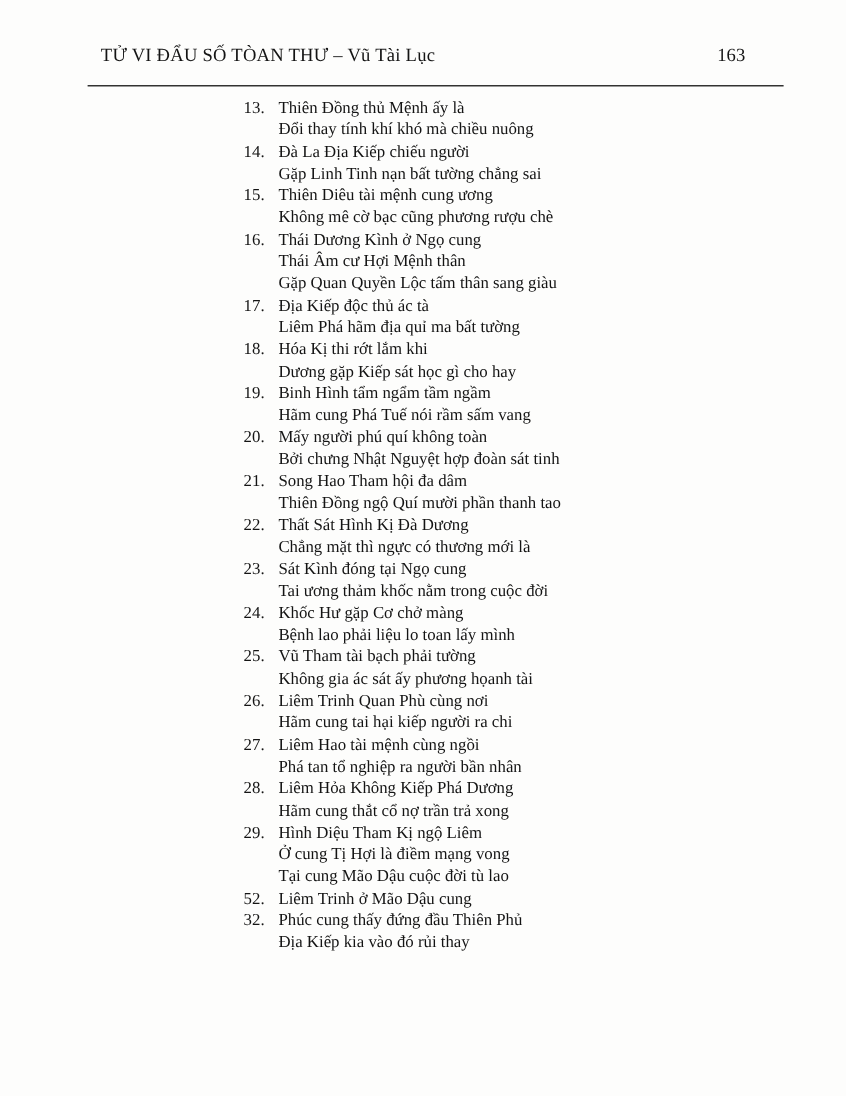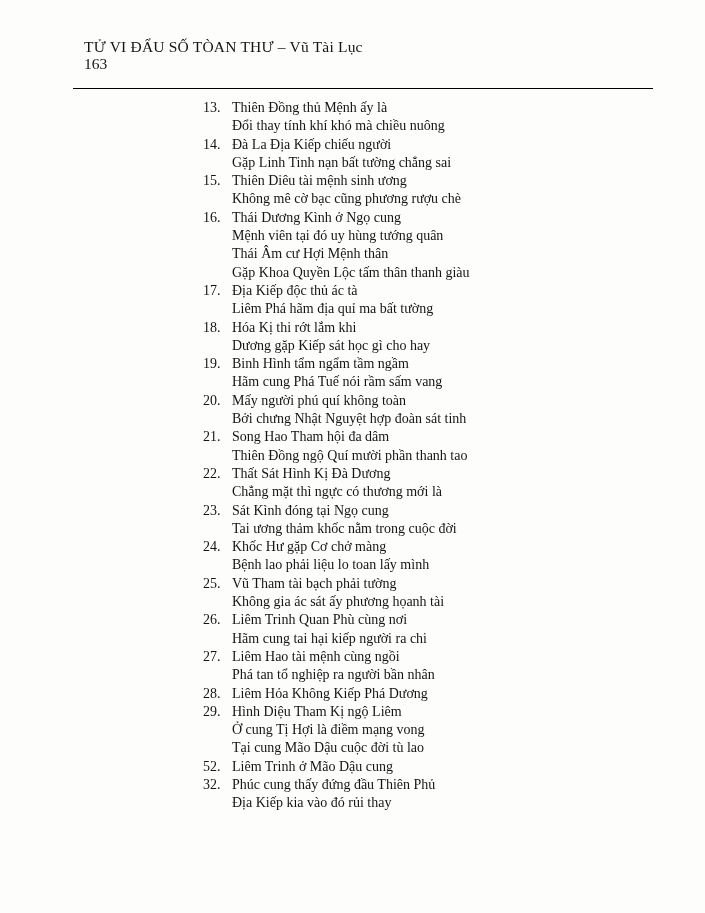--- a/index.html
+++ b/index.html
@@ -13,21 +13,20 @@
   .page { position: relative; width: 705px; height: 913px; }
 
   .header-row {
     display: flex;
     justify-content: space-between;
     align-items: baseline;
     margin: 38px 84px 16px 84px;
     font-size: 15.5px;
     line-height: 17px;
     white-space: nowrap;
-    flex-direction: column;
   }
   .header-title { letter-spacing: 0.2px; }
   .header-rule {
     margin: 15px 0 0 73px;
     width: 580px;
     height: 0;
     border-top: 1.8px solid #000;
   }
 
   .verse-list {
@@ -55,28 +54,27 @@
   <div class="verse-list">
       <div class="verse-item">
         <div class="line"><span class="num">13.</span><span>Thiên Đồng thủ Mệnh ấy là</span></div>
         <div class="line cont"><span>Đổi thay tính khí khó mà chiều nuông</span></div>
       </div>
       <div class="verse-item">
         <div class="line"><span class="num">14.</span><span>Đà La Địa Kiếp chiếu người</span></div>
         <div class="line cont"><span>Gặp Linh Tinh nạn bất tường chẳng sai</span></div>
       </div>
       <div class="verse-item">
-        <div class="line"><span class="num">15.</span><span>Thiên Diêu tài mệnh sinh ương</span></div>
+        <div class="line"><span class="num">15.</span><span>Thiên Diêu tài mệnh cung ương</span></div>
         <div class="line cont"><span>Không mê cờ bạc cũng phương rượu chè</span></div>
       </div>
       <div class="verse-item">
         <div class="line"><span class="num">16.</span><span>Thái Dương Kình ở Ngọ cung</span></div>
-        <div class="line cont"><span>Mệnh viên tại đó uy hùng tướng quân</span></div>
         <div class="line cont"><span>Thái Âm cư Hợi Mệnh thân</span></div>
-        <div class="line cont"><span>Gặp Khoa Quyền Lộc tấm thân thanh giàu</span></div>
+        <div class="line cont"><span>Gặp Quan Quyền Lộc tấm thân sang giàu</span></div>
       </div>
       <div class="verse-item">
         <div class="line"><span class="num">17.</span><span>Địa Kiếp độc thủ ác tà</span></div>
         <div class="line cont"><span>Liêm Phá hãm địa quỉ ma bất tường</span></div>
       </div>
       <div class="verse-item">
         <div class="line"><span class="num">18.</span><span>Hóa Kị thi rớt lắm khi</span></div>
         <div class="line cont"><span>Dương gặp Kiếp sát học gì cho hay</span></div>
       </div>
       <div class="verse-item">
@@ -110,20 +108,21 @@
       <div class="verse-item">
         <div class="line"><span class="num">26.</span><span>Liêm Trinh Quan Phù cùng nơi</span></div>
         <div class="line cont"><span>Hãm cung tai hại kiếp người ra chi</span></div>
       </div>
       <div class="verse-item">
         <div class="line"><span class="num">27.</span><span>Liêm Hao tài mệnh cùng ngồi</span></div>
         <div class="line cont"><span>Phá tan tổ nghiệp ra người bần nhân</span></div>
       </div>
       <div class="verse-item">
         <div class="line"><span class="num">28.</span><span>Liêm Hỏa Không Kiếp Phá Dương</span></div>
+        <div class="line cont"><span>Hãm cung thắt cổ nợ trần trả xong</span></div>
       </div>
       <div class="verse-item">
         <div class="line"><span class="num">29.</span><span>Hình Diệu Tham Kị ngộ Liêm</span></div>
         <div class="line cont"><span>Ở cung Tị Hợi là điềm mạng vong</span></div>
       </div>
       <div class="verse-item">
         <div class="line cont"><span>Tại cung Mão Dậu cuộc đời tù lao</span></div>
       </div>
       <div class="verse-item">
         <div class="line"><span class="num">52.</span><span>Liêm Trinh ở Mão Dậu cung</span></div>

